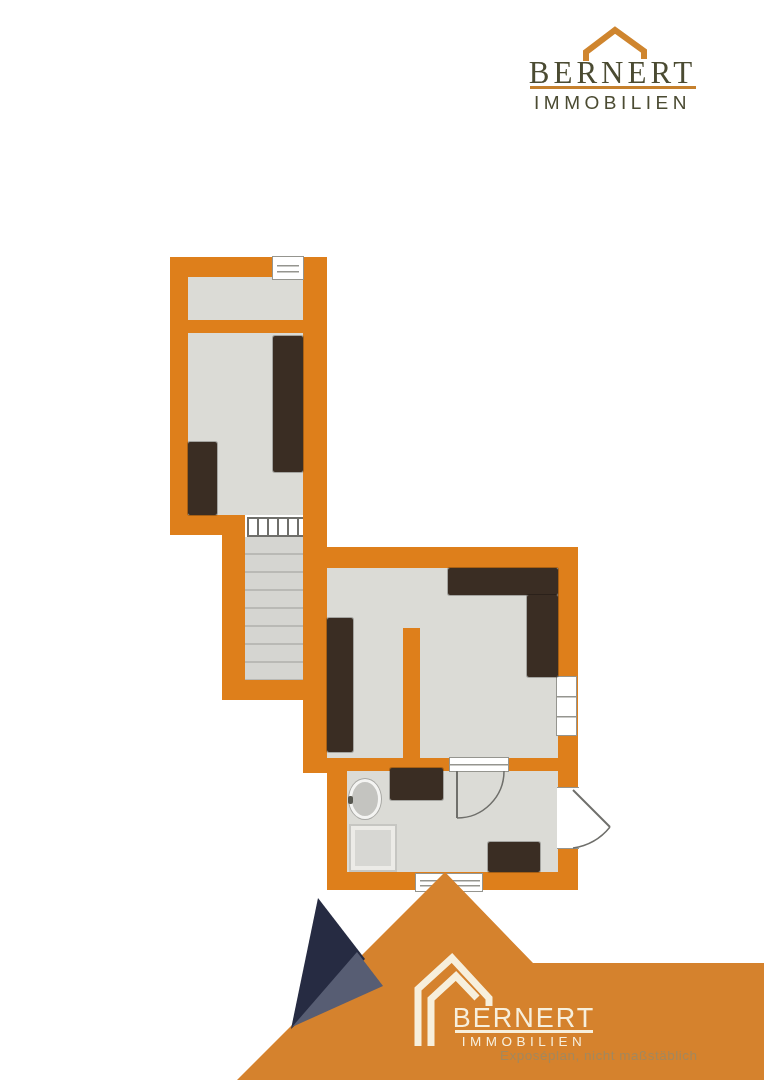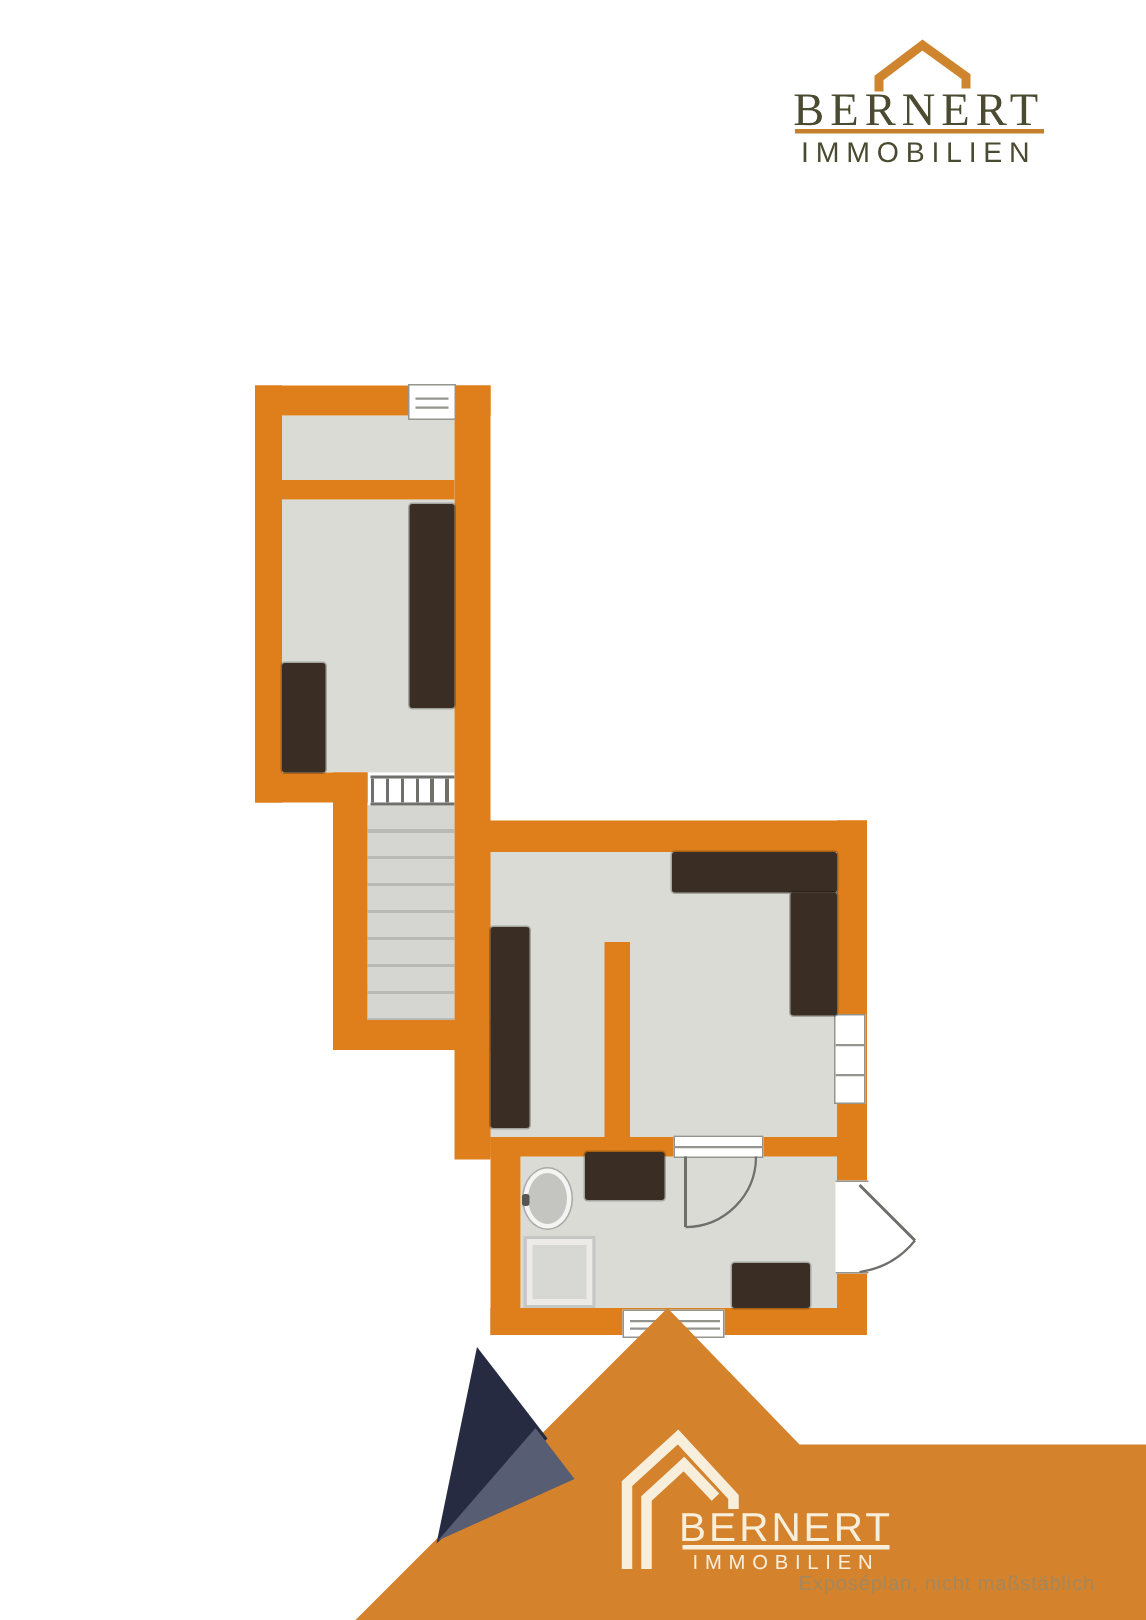--- a/index.html
+++ b/index.html
@@ -21,21 +21,21 @@
   .toplogo-name{position:absolute;left:505px;top:55px;width:215px;text-align:center;
         font-family:"Liberation Serif",serif;font-size:31px;letter-spacing:4px;color:var(--olive);font-weight:500;}
   .toplogo-line{position:absolute;left:530px;top:86px;width:166px;height:3px;background:var(--logoline);}
   .toplogo-sub{position:absolute;left:505px;top:92px;width:215px;text-align:center;
         font-size:19px;letter-spacing:4.5px;color:var(--olive);font-weight:500;}
   .footlogo-name{position:absolute;left:448px;top:1003px;width:152px;text-align:center;
         font-size:27px;letter-spacing:2px;color:var(--cream);font-weight:500;}
   .footlogo-line{position:absolute;left:455px;top:1030px;width:138px;height:2.5px;background:var(--cream);}
   .footlogo-sub{position:absolute;left:448px;top:1034px;width:152px;text-align:center;
         font-size:13.5px;letter-spacing:4.5px;color:var(--cream);}
-  .disclaimer{position:absolute;left:500px;top:1048px;width:230px;text-align:right;
+  .disclaimer{position:absolute;left:500px;top:1048px;width:230px;
         font-size:13.5px;letter-spacing:.5px;color:var(--disclaim);}
   svg{position:absolute;left:0;top:0;}
 </style>
 </head>
 <body>
 
 <div class="page">
 
   <svg width="764" height="130" viewBox="0 0 764 130">
     <path d="M586,61 L586,52 L615,30 L644,51 L644,59" fill="none" stroke="var(--roof)" stroke-width="6" stroke-linejoin="miter"></path>

